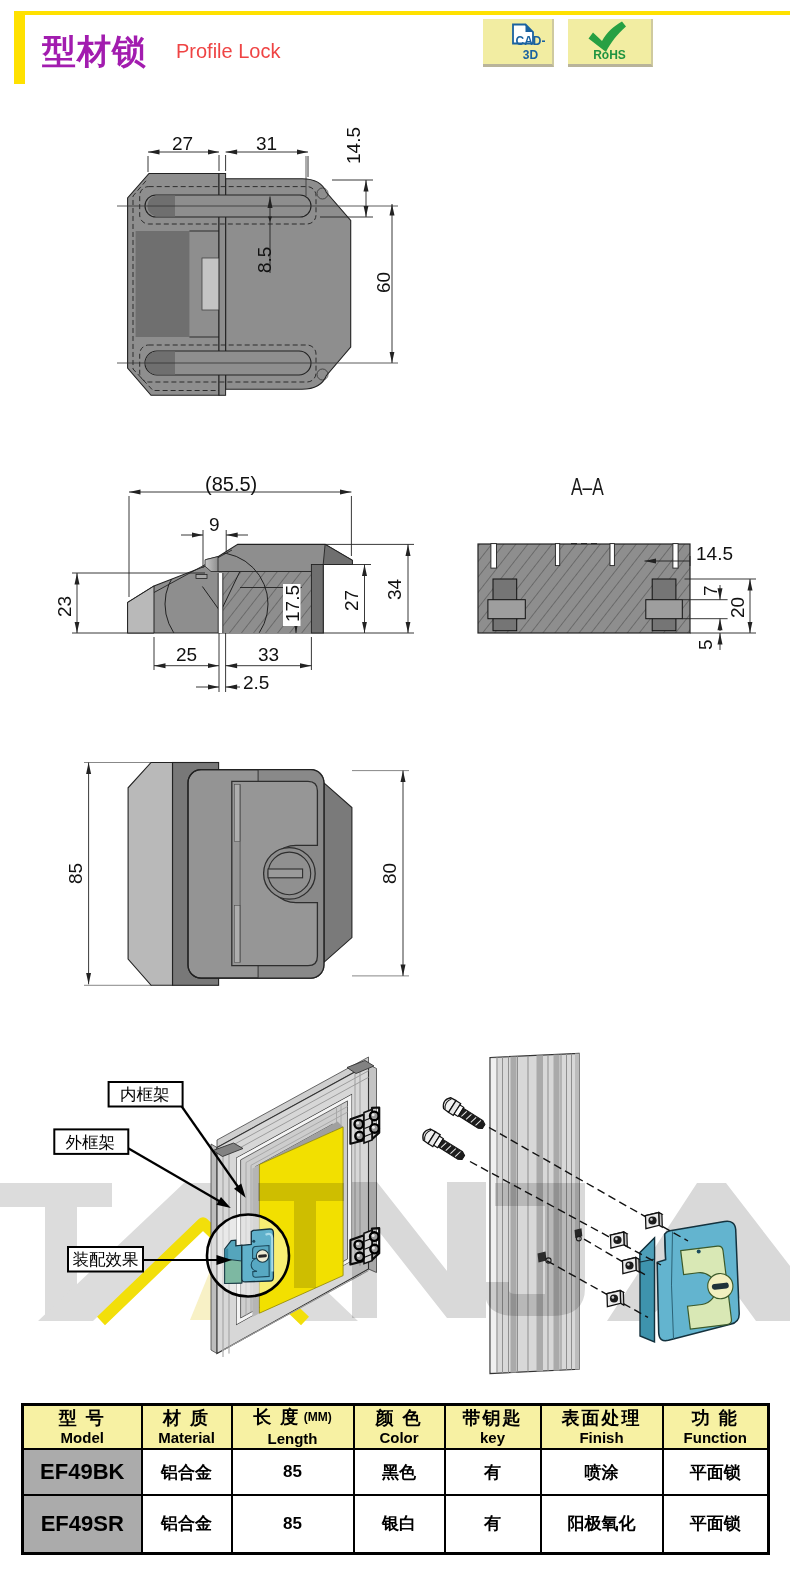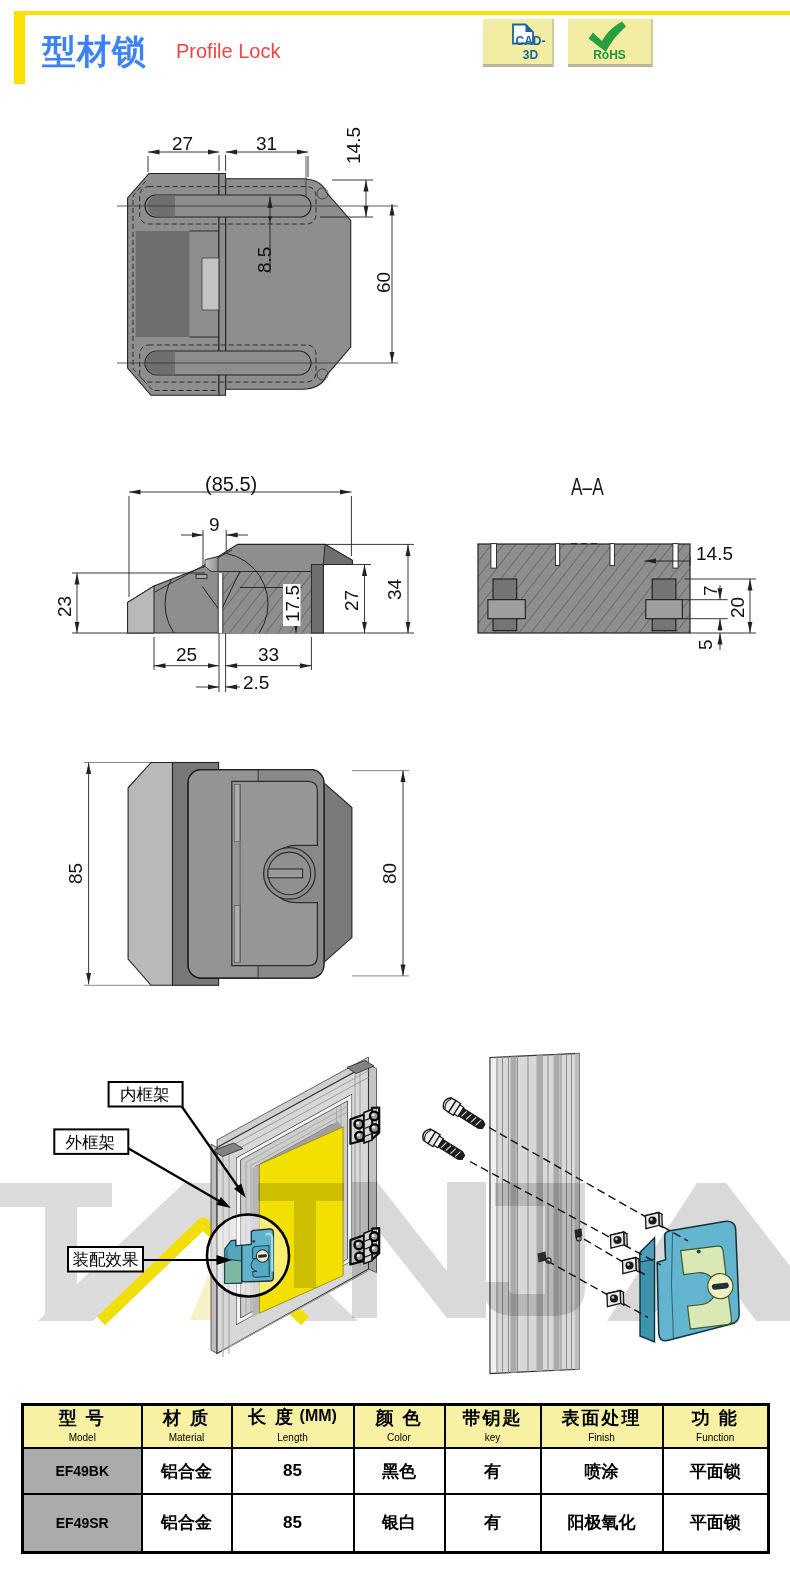--- a/index.html
+++ b/index.html
@@ -1,39 +1,39 @@
 <!DOCTYPE html>
 <html><head>
 <meta charset="utf-8">
 <style>
 html,body{margin:0;padding:0;background:#fff;}
 #page{position:relative;width:790px;height:1574px;background:#ffffff;font-family:"Liberation Sans",sans-serif;overflow:hidden;}
 .abs{position:absolute;}
 
 #ybar{left:14px;top:11px;width:11px;height:73px;background:#ffe100;}
 #yline{left:14px;top:11px;width:776px;height:4px;background:#ffe100;}
-#title-cn{left:42px;top:29px;font-size:34px;font-weight:bold;color:#3b82f6;letter-spacing:1px;}
+#title-cn{left:42px;top:29px;font-size:34px;font-weight:bold;color:#a21caf;letter-spacing:1px;}
 #title-en{left:176px;top:40px;font-size:20px;color:#ef4444;}
 #ef49box{left:651px;top:14px;width:139px;height:52px;background:#ffe100;}
 #ef49box span{position:absolute;left:33px;top:7px;font-size:38px;font-weight:bold;color:#000;transform:scale(0.8,1);transform-origin:0 0;letter-spacing:0px;}
 .icbox{top:19px;height:45px;background:#f2eda2;border-bottom:3px solid #b9b49a;border-right:2px solid #cfca9f;}
 #cadbox{left:483px;width:69px;}
 #rohsbox{left:568px;width:83px;}
 .iclabel{position:absolute;left:0;right:0;bottom:2px;text-align:center;font-size:12px;font-weight:bold;}
 #cadbox .iclabel{color:#1a62a0;padding-left:26px;}
 #rohsbox .iclabel{color:#1f9440;}
 
 #spec{left:21px;top:1403px;border-collapse:collapse;table-layout:fixed;border:3px solid #000;}
 #spec td{border:2px solid #000;text-align:center;vertical-align:middle;padding:0;color:#000;}
 #spec .hd{background:#f7f1a3;}
-#spec .mod{background:#ababab;font-weight:bold;font-size:14px;}
+#spec .mod{background:#ababab;font-weight:bold;font-size:22px;}
 #spec .dat{background:#fff;font-weight:bold;font-size:17px;margin-left:24px;}
 #spec .cj{font-size:18px;font-weight:bold;line-height:22px;letter-spacing:2px;}
-#spec .en{font-size:10px;font-weight:normal;line-height:18px;letter-spacing:0;}
-#spec .mm{font-size:16px;letter-spacing:0;}
+#spec .en{font-size:15px;font-weight:bold;line-height:18px;letter-spacing:0;}
+#spec .mm{font-size:12px;letter-spacing:0;}
 </style>
 </head>
 <body>
 <div id="page">
 
   <div class="abs" id="ybar"></div>
 
   <div class="abs" id="yline"></div>
 
   <div class="abs" id="title-cn">型材锁</div>

